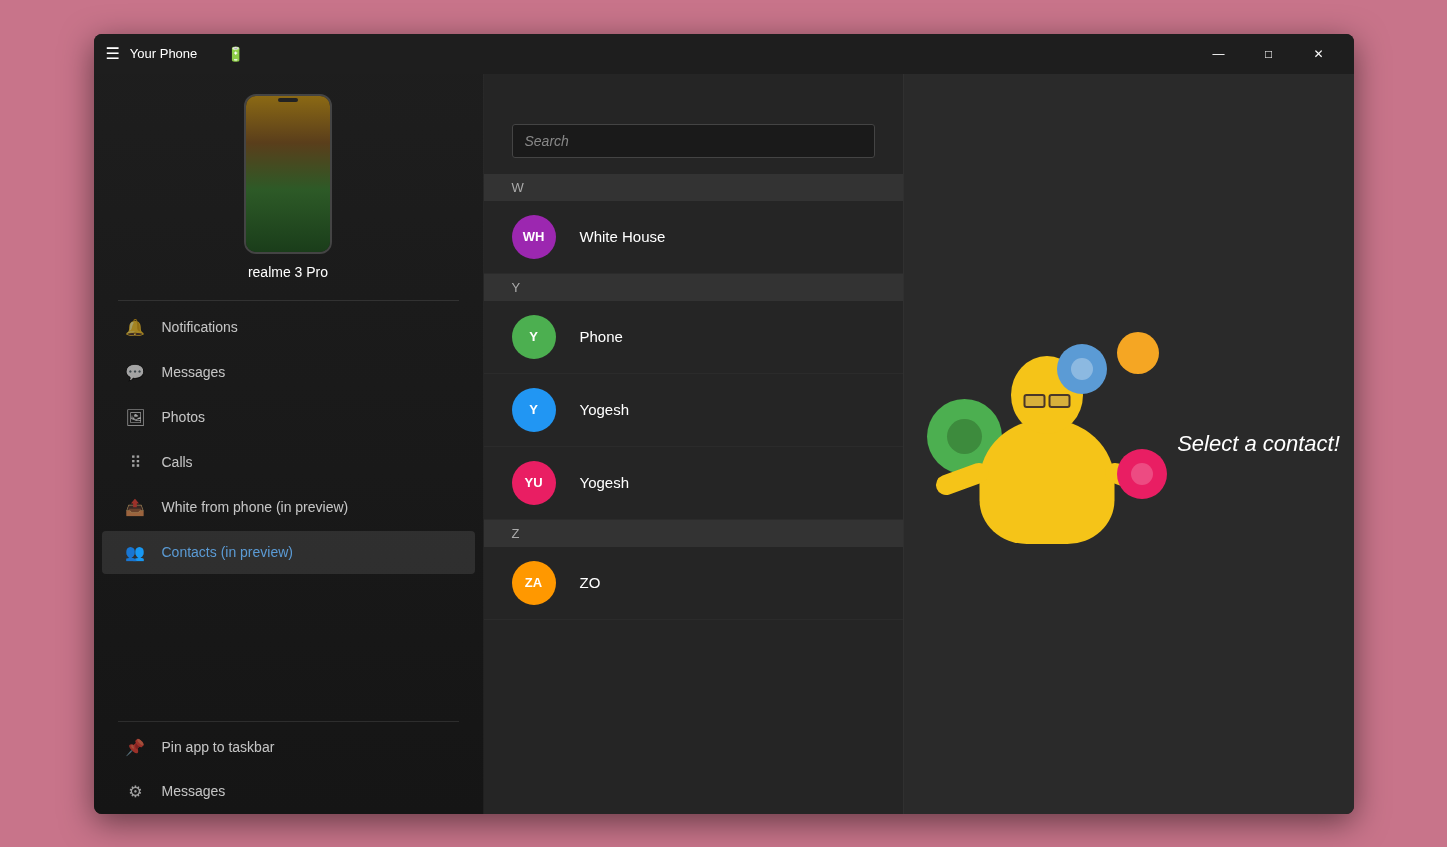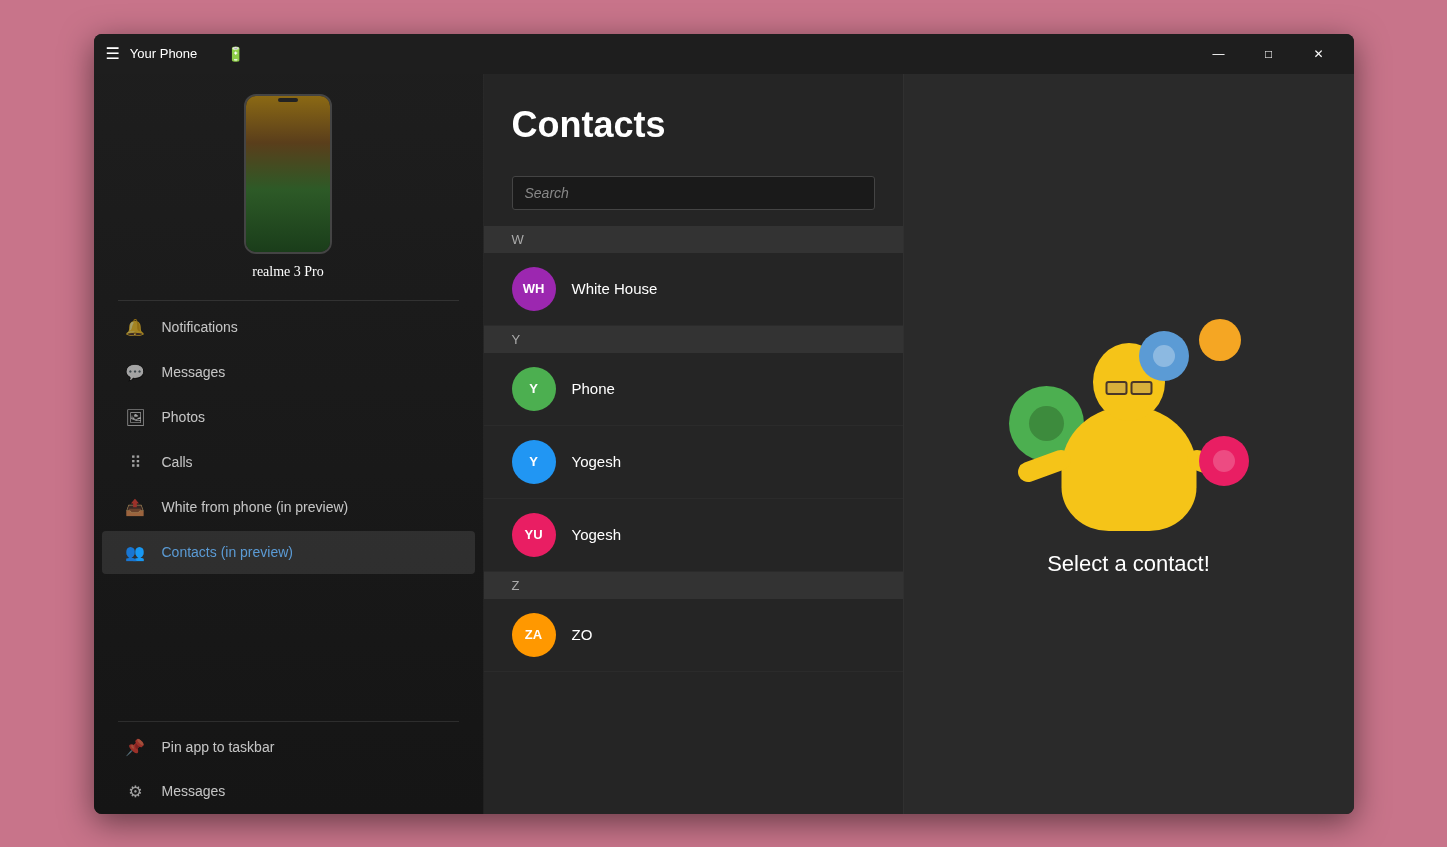--- a/index.html
+++ b/index.html
@@ -80,21 +80,20 @@
       flex-direction: column;
       padding: 0;
       flex-shrink: 0;
       border-right: 1px solid rgba(255,255,255,0.05);
     }
     .phone-section {
       display: flex;
       flex-direction: column;
       align-items: center;
       padding: 20px 0 16px;
-      font-family: Liberation Serif, serif;
     }
     .phone-frame {
       width: 88px;
       height: 160px;
       background: #111;
       border-radius: 12px;
       border: 2px solid #444;
       overflow: hidden;
       position: relative;
     }
@@ -208,21 +207,21 @@
     .contact-list::-webkit-scrollbar-thumb { background: #555; border-radius: 2px; }
     .section-header {
       background: #333;
       color: #aaa;
       font-size: 13px;
       padding: 6px 28px;
     }
     .contact-item {
       display: flex;
       align-items: center;
-      gap: 8px;
+      gap: 16px;
       padding: 14px 28px;
       cursor: pointer;
       border-bottom: 1px solid rgba(255,255,255,0.03);
     }
     .avatar {
       width: 44px;
       height: 44px;
       border-radius: 50%;
       display: flex;
       align-items: center;
@@ -235,23 +234,24 @@
     .contact-name {
       color: #fff;
       font-size: 15px;
       margin-left: 8px;
     }
     
     .right-panel {
       flex: 1;
       background: #2a2a2a;
       display: flex;
-      flex-direction: column;
+      flex-direction: row;
       align-items: center;
       justify-content: center;
+      font-style: italic;
     }
     .illustration {
       width: 260px;
       height: 220px;
       position: relative;
       margin-bottom: 20px;
     }
     .select-text {
       color: #fff;
       font-size: 22px;
@@ -321,21 +321,20 @@
         </div>
         <div class="nav-item">
           <span class="nav-icon">⚙</span>
           <span>Messages</span>
         </div>
       </div>
     </div>
 
     <div class="contacts-panel">
       <div class="contacts-header">
-        <div class="contacts-title">Contacts</div>
       </div>
 
       <div class="search-box">
         <input class="search-input" type="text" placeholder="Search" style="">
       </div>
 
       <div class="contact-list">
 
         <div class="section-header">W</div>
         <div class="contact-item">

